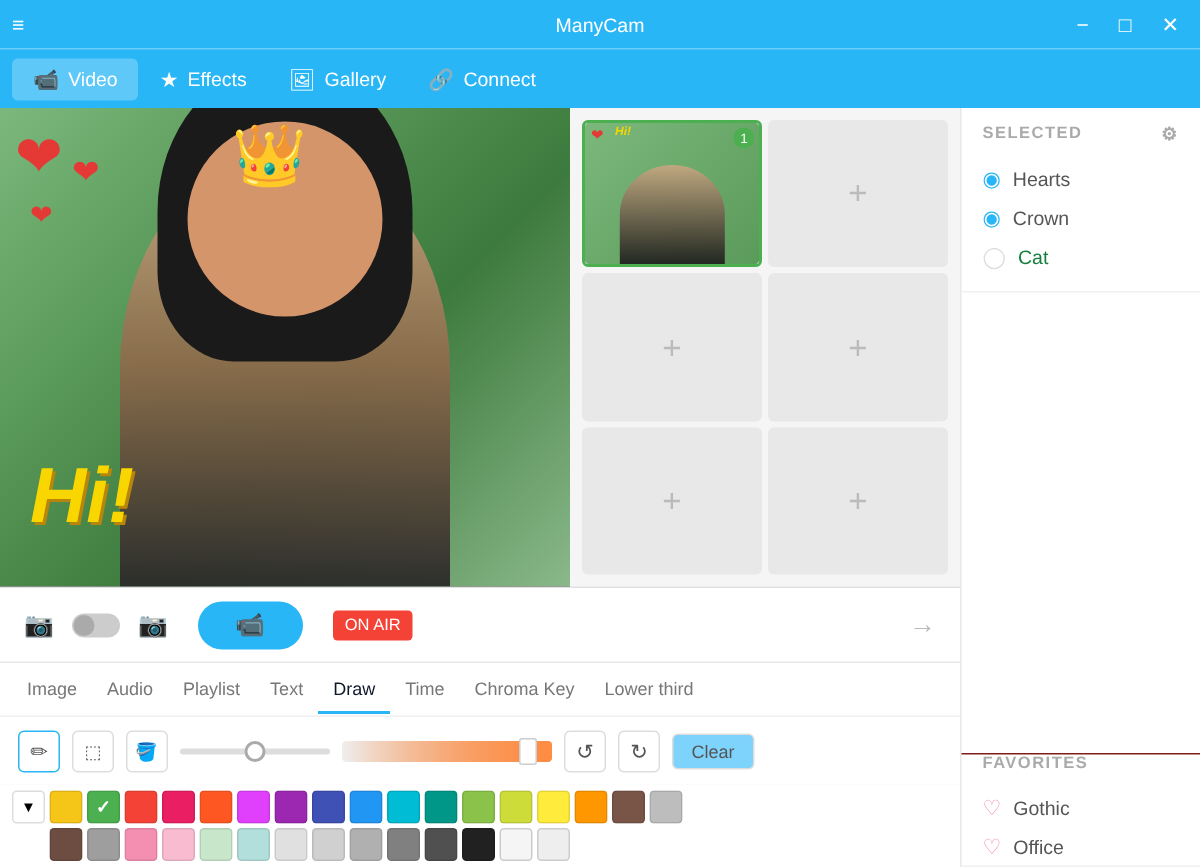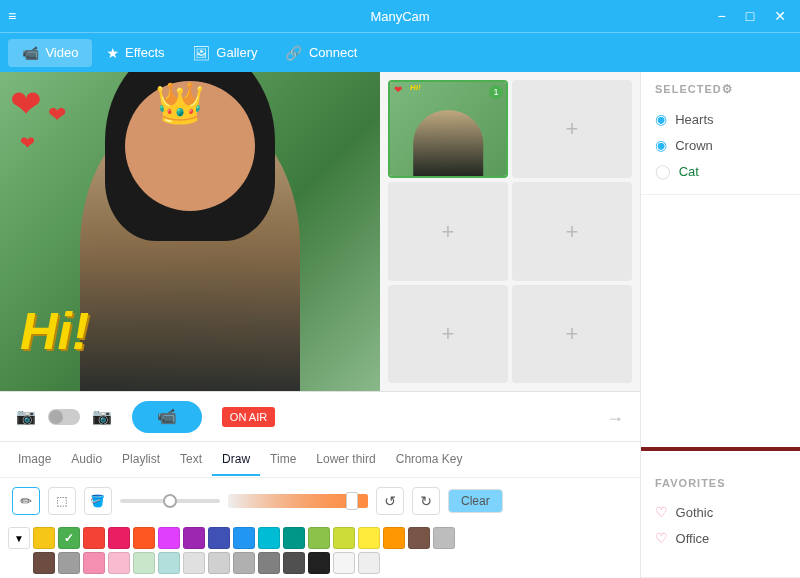--- a/index.html
+++ b/index.html
@@ -230,29 +230,29 @@
       width: 160px;
       background: white;
       border-left: 1px solid #e8e8e8;
       display: flex;
       flex-direction: column;
     }
     .sidebar-section { padding: 10px 14px; }
     .sidebar-title {
       font-size: 11px; font-weight: 600; color: #aaa;
       letter-spacing: 1px; margin-bottom: 10px;
-      display: flex; justify-content: flex-start; align-items: center;
+      display: flex; justify-content: space-between; align-items: center;
     }
     .sidebar-item {
       display: flex; align-items: center; gap: 8px;
       padding: 5px 0; cursor: pointer; font-size: 13px; color: #555;
     }
     .eye-icon { color: #bbb; font-size: 14px; }
     .eye-icon.active { color: #29b6f6; }
-    .favorites-section { padding: 26px 14px; border-top: 4px solid #7f1d1d; }
+    .favorites-section { padding: 0 14px; border-top: 1px solid #7f1d1d; }
     .heart-fav { color: #f48fb1; font-size: 14px; }
 
     
     .follow-bar {
       margin-top: auto;
       padding: 10px 14px;
       display: flex;
       align-items: center;
       gap: 8px;
       border-top: 1px solid #f0f0f0;
@@ -383,22 +383,22 @@
       <span class="arrow-icon">→</span>
     </div>
 
     <div class="tabs-bar">
       <div class="tab">Image</div>
       <div class="tab">Audio</div>
       <div class="tab">Playlist</div>
       <div class="tab">Text</div>
       <div class="tab active">Draw</div>
       <div class="tab">Time</div>
+      <div class="tab">Chroma Key</div>
       <div class="tab">Lower third</div>
-      <div class="tab">Chroma Key</div>
     </div>
 
     <div class="draw-toolbar">
       <button class="tool-btn active">✏</button>
       <button class="tool-btn">
         <span style="font-size:12px;">⬚</span>
       </button>
       <button class="tool-btn">
         <span style="font-size:12px;">🪣</span>
       </button>

